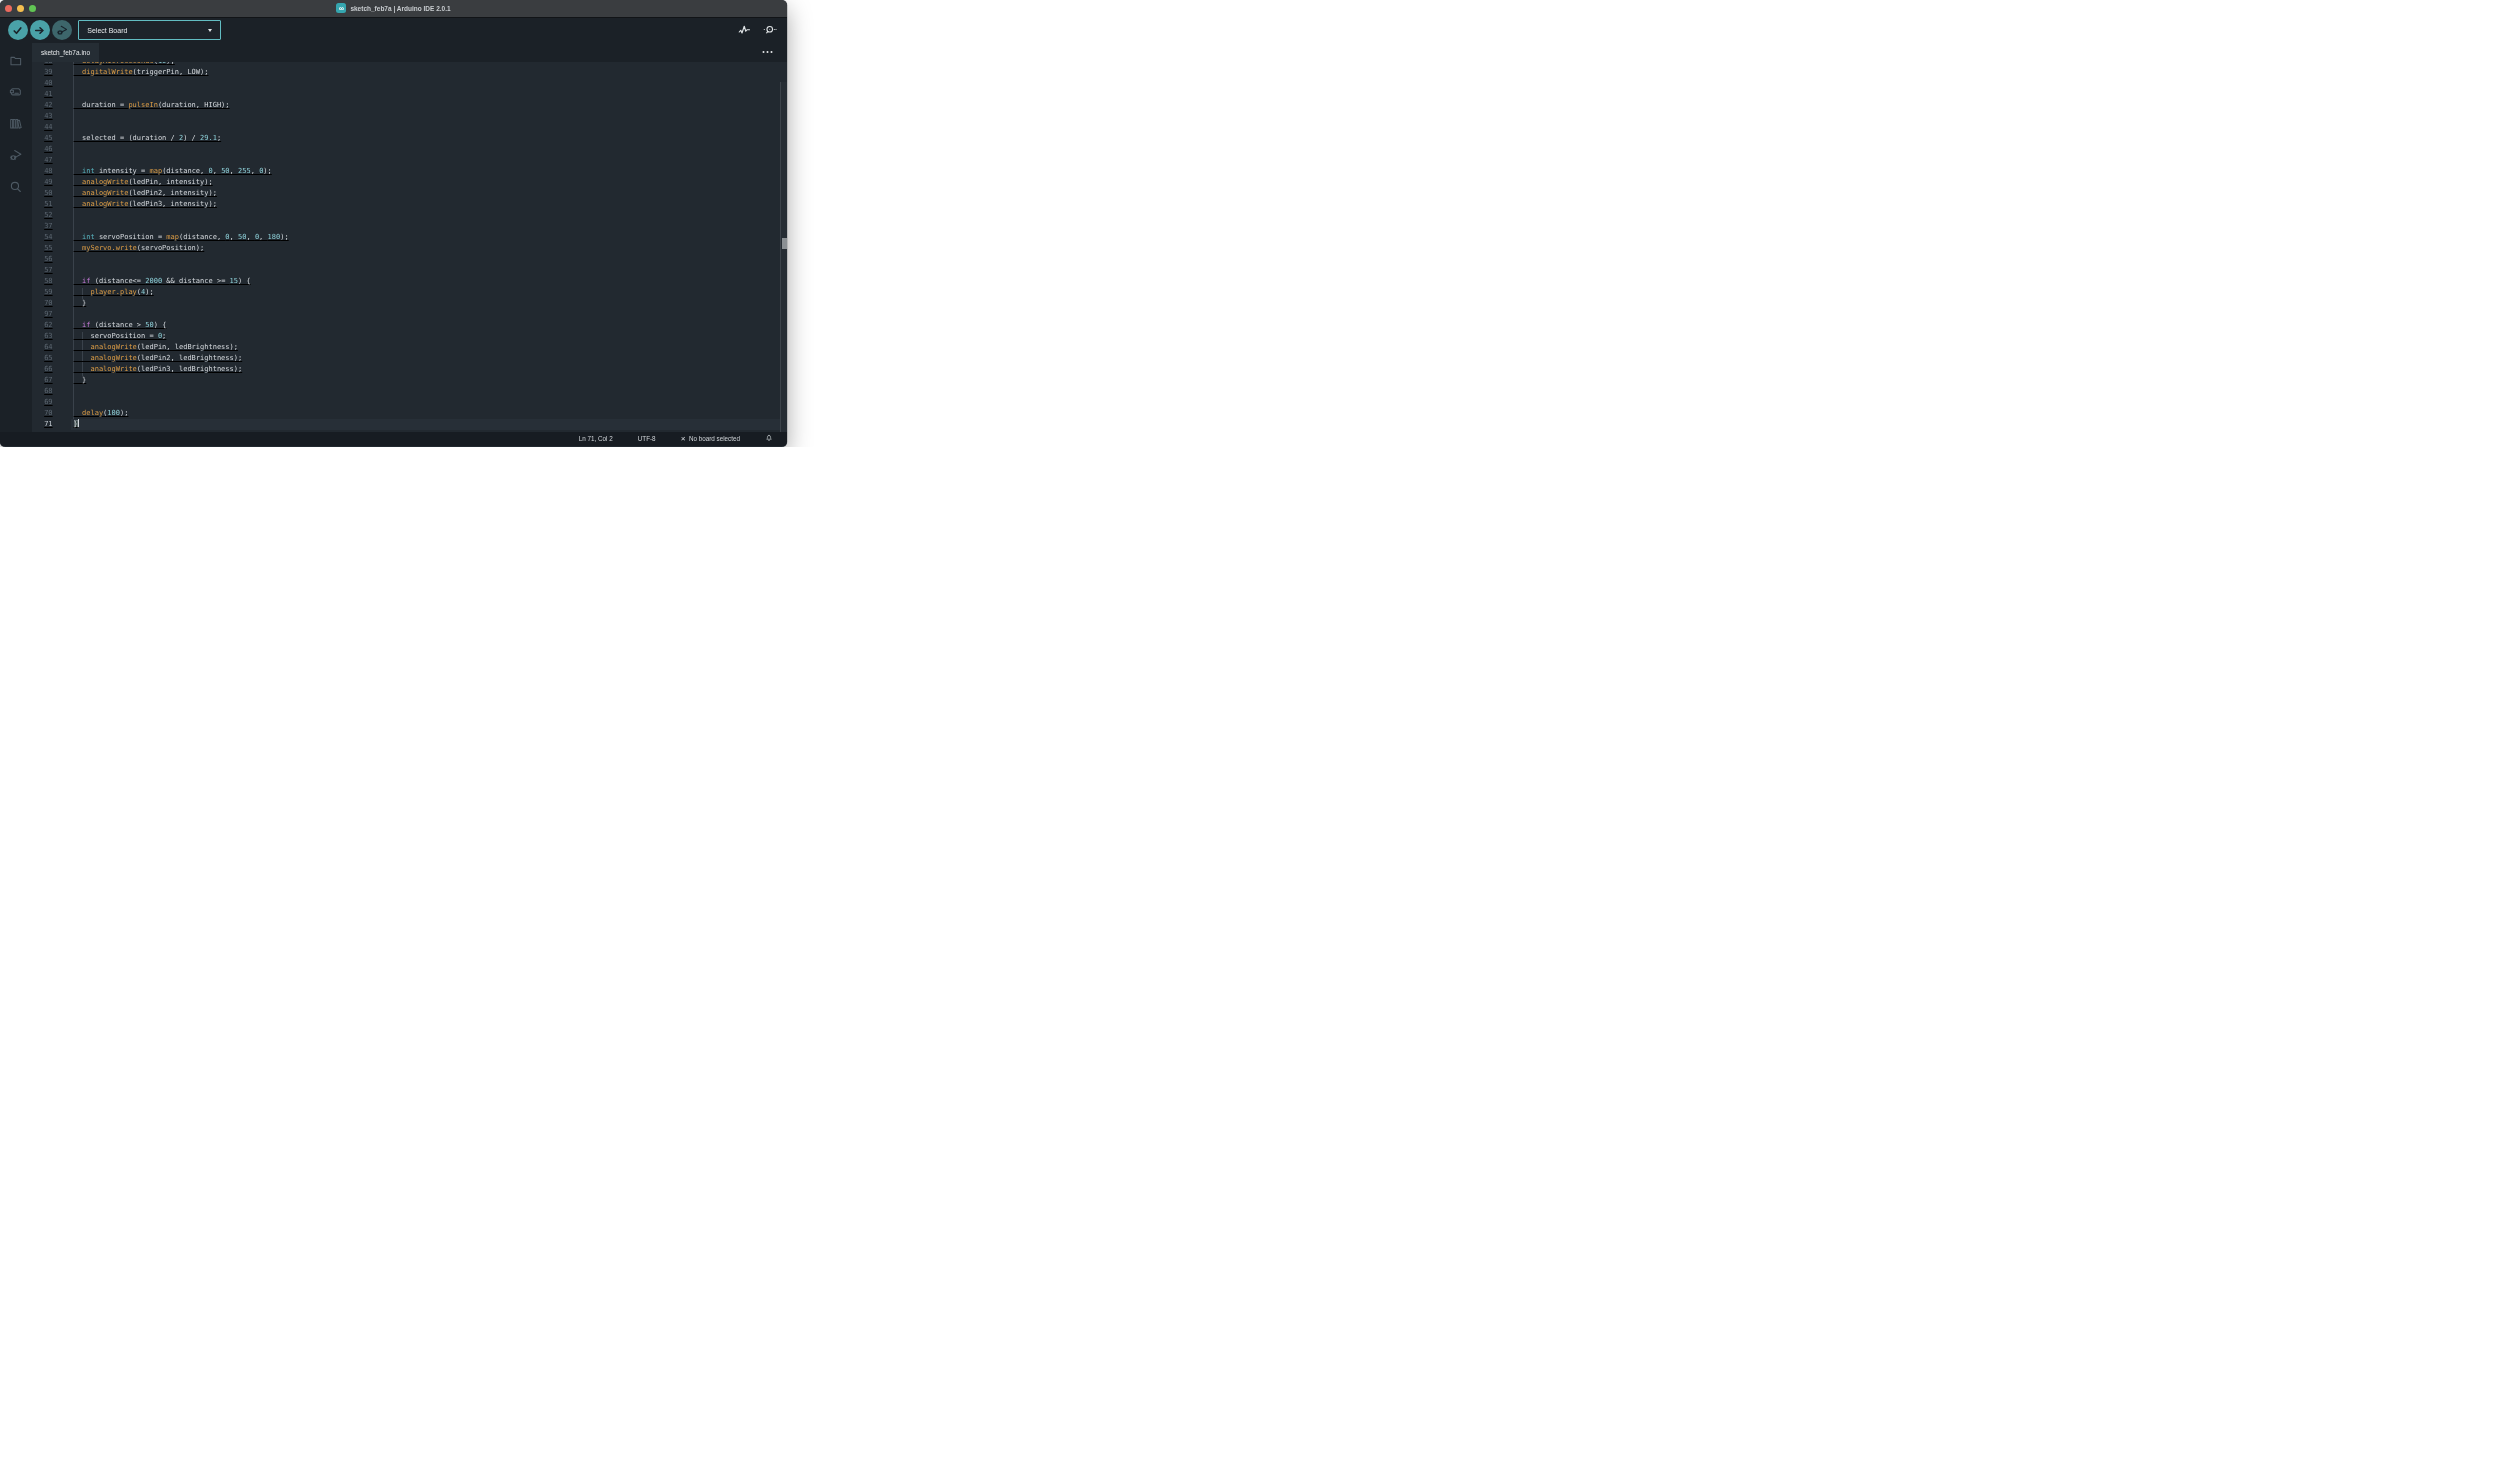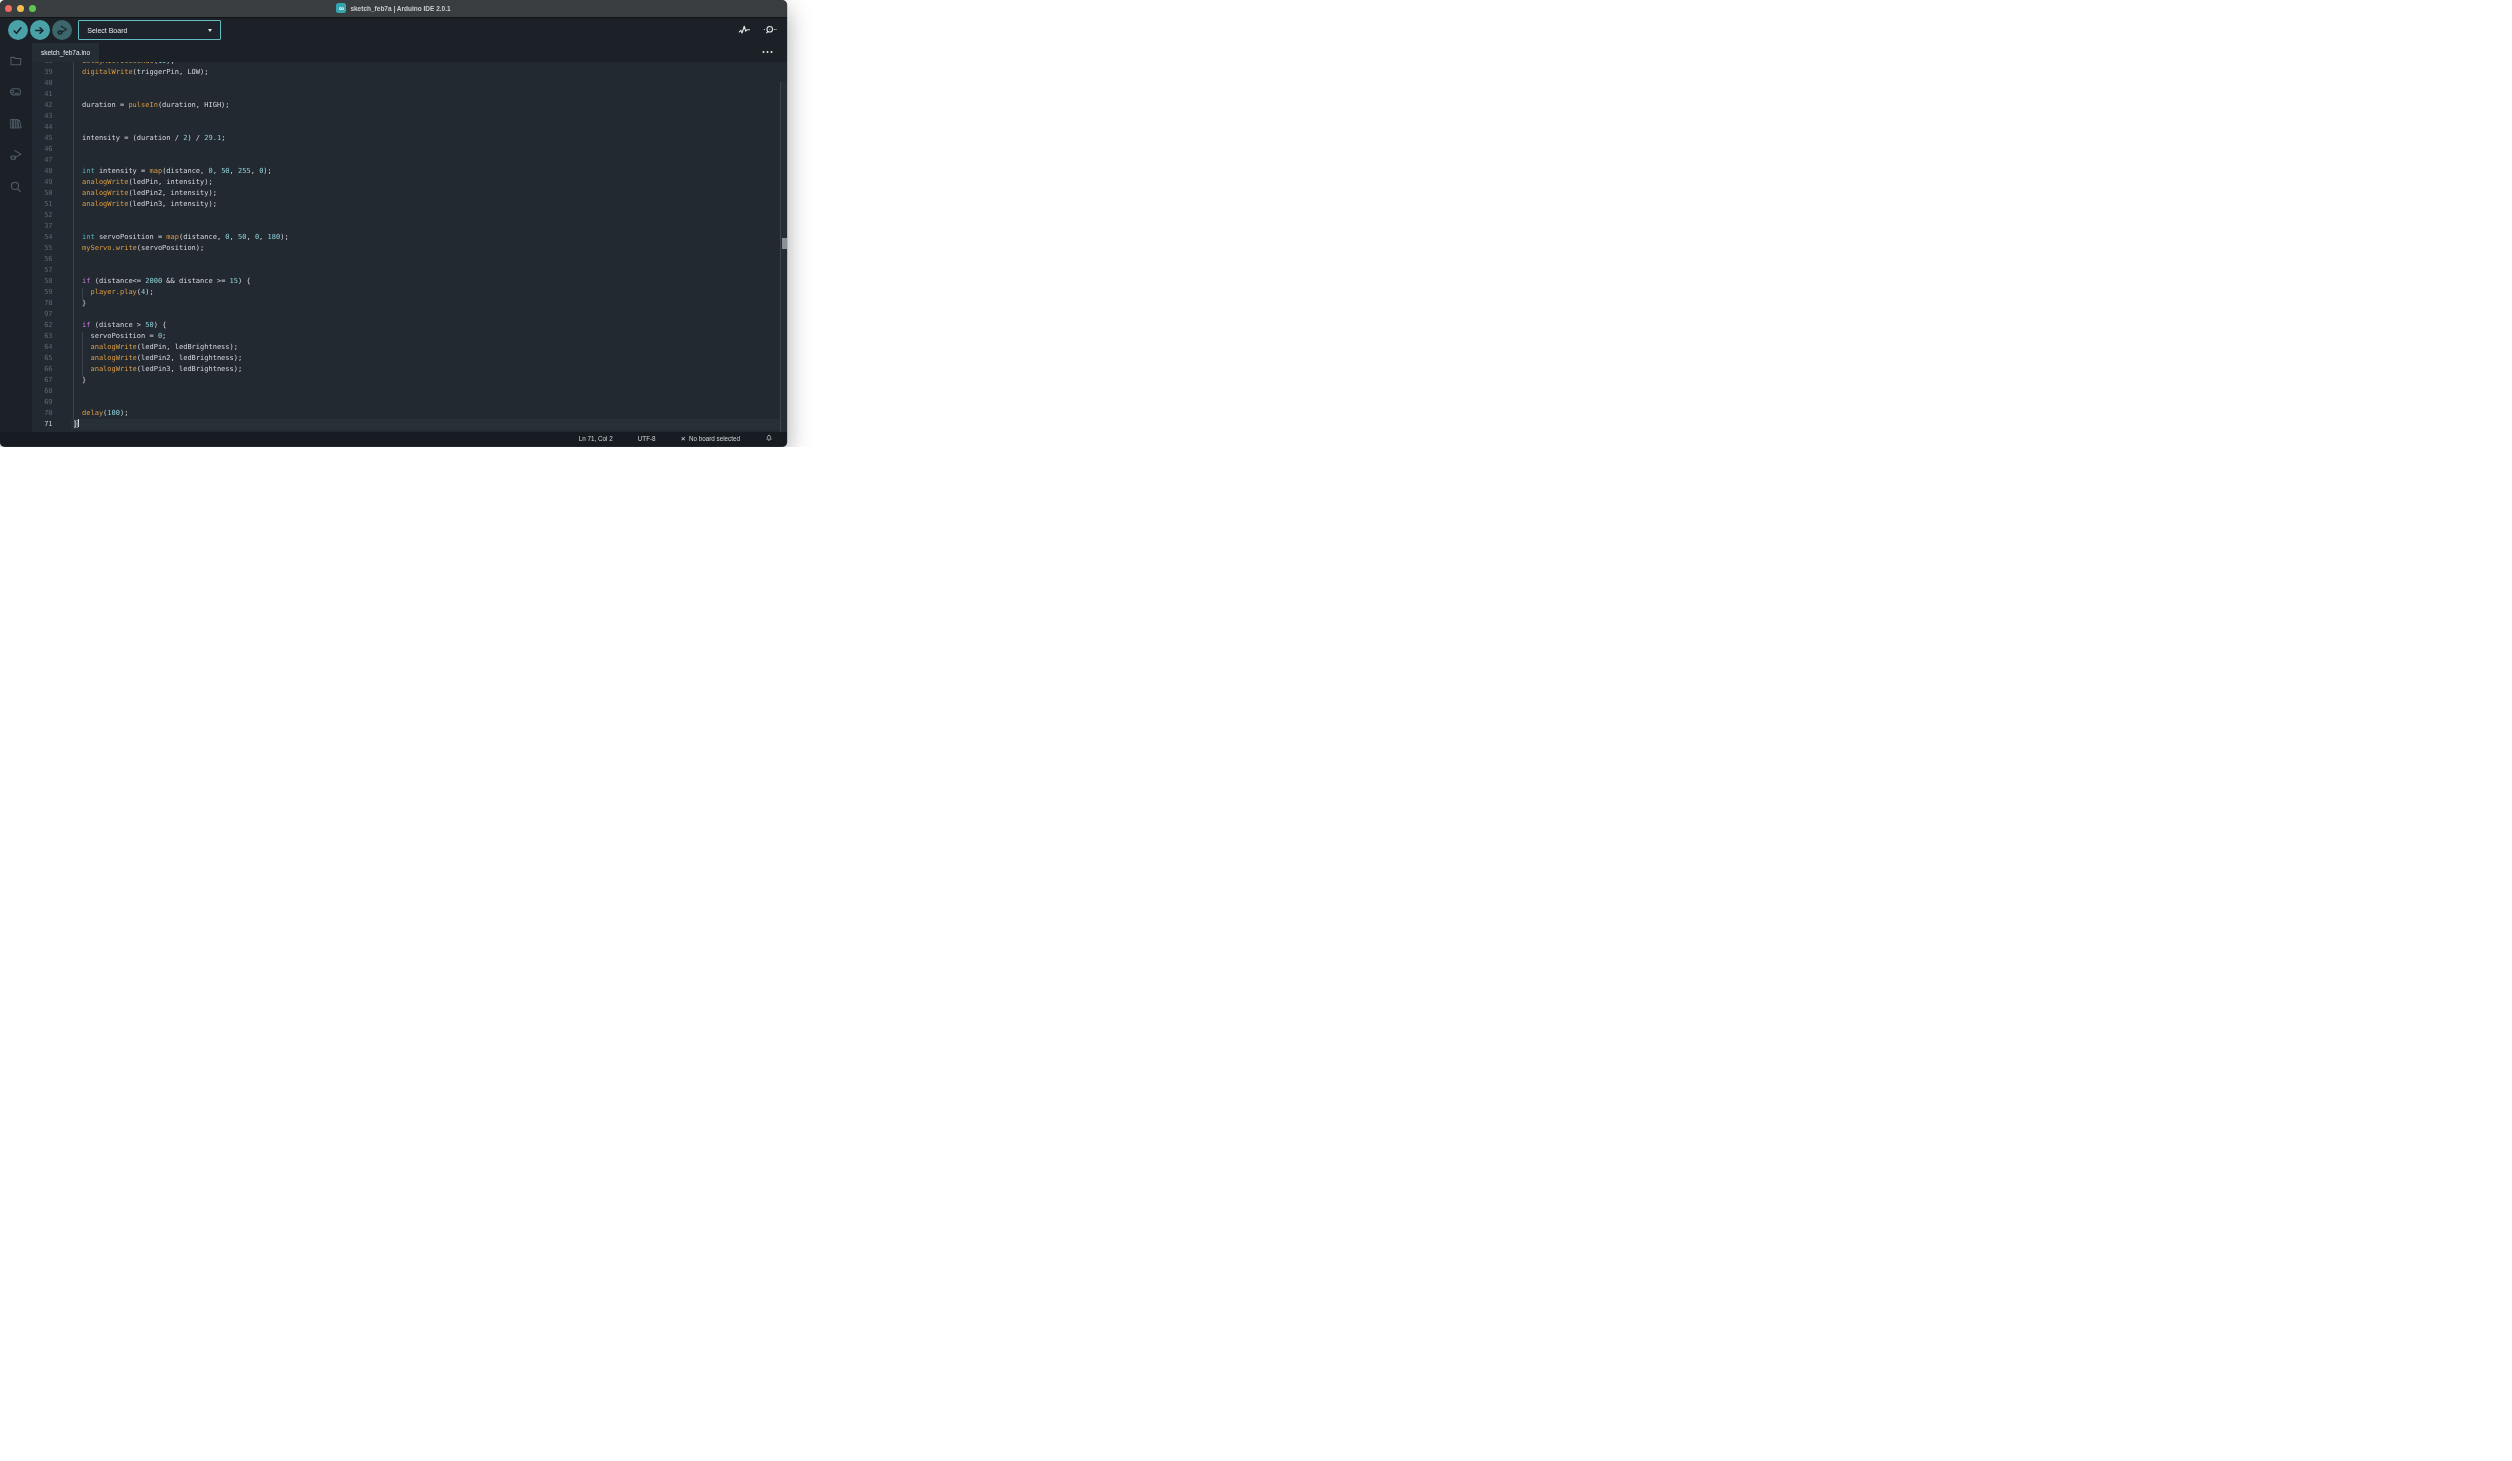--- a/index.html
+++ b/index.html
@@ -66,21 +66,21 @@
   .editor-col { flex: 1; display: flex; flex-direction: column; background: #222930; position: relative; min-width: 0; }
   .tabbar { height: 19.6px; background: #1b2127; display: flex; position: relative; flex: 0 0 19.6px; }
   .tab {
     width: 67px; background: #252d34; color: #e9ecee; font-size: 6.5px;
     display: flex; align-items: center; justify-content: center; cursor: pointer;
   }
   .more-btn { position: absolute; right: 8px; top: 0; height: 19.6px; display: flex; align-items: center; background: none; border: none; cursor: pointer; }
 
   
   .editor { position: relative; flex: 1; overflow: hidden; }
-  #rows { position: absolute; top: -6.5px; left: 0; right: 7.5px; }
+  #rows { position: absolute; top: -6.5px; left: 0; right: 7.5px; text-decoration: underline; }
   .guide { position: absolute; width: 0.5px; background: #3a424b; z-index: 0; }
   .row { display: flex; height: 11px; position: relative; z-index: 1; font-family: "DejaVu Sans Mono", monospace; font-size: 7px; line-height: 11px; }
   .row.active { background: linear-gradient(to right, transparent 39px, #272f37 39px); }
   .ln { flex: 0 0 20.6px; width: 20.6px; text-align: right; color: #5c6771; user-select: none; }
   .row.active .ln { color: #c7ced5; }
   .code { white-space: pre; margin-left: 21px; color: #d5d9dd; }
   .tok-p { color: #d5d9dd; margin-top: 47px; }
   .tok-f { color: #dd9d45; }
   .tok-n { color: #8ed1d9; }
   .tok-k { color: #57b2bc; }
@@ -265,21 +265,21 @@
             <div class="row">
               <span class="ln">43</span>
               <span class="code"></span>
             </div>
             <div class="row">
               <span class="ln">44</span>
               <span class="code"></span>
             </div>
             <div class="row">
               <span class="ln">45</span>
-              <span class="code">  <span class="tok-p">intensity = (duration / </span><span class="tok-n">2</span><span class="tok-p">) / </span><span class="tok-n">29.1</span><span class="tok-p">;</span></span>
+              <span class="code">  <span class="tok-p">selected = (duration / </span><span class="tok-n">2</span><span class="tok-p">) / </span><span class="tok-n">29.1</span><span class="tok-p">;</span></span>
             </div>
             <div class="row">
               <span class="ln">46</span>
               <span class="code"></span>
             </div>
             <div class="row">
               <span class="ln">47</span>
               <span class="code"></span>
             </div>
             <div class="row">

